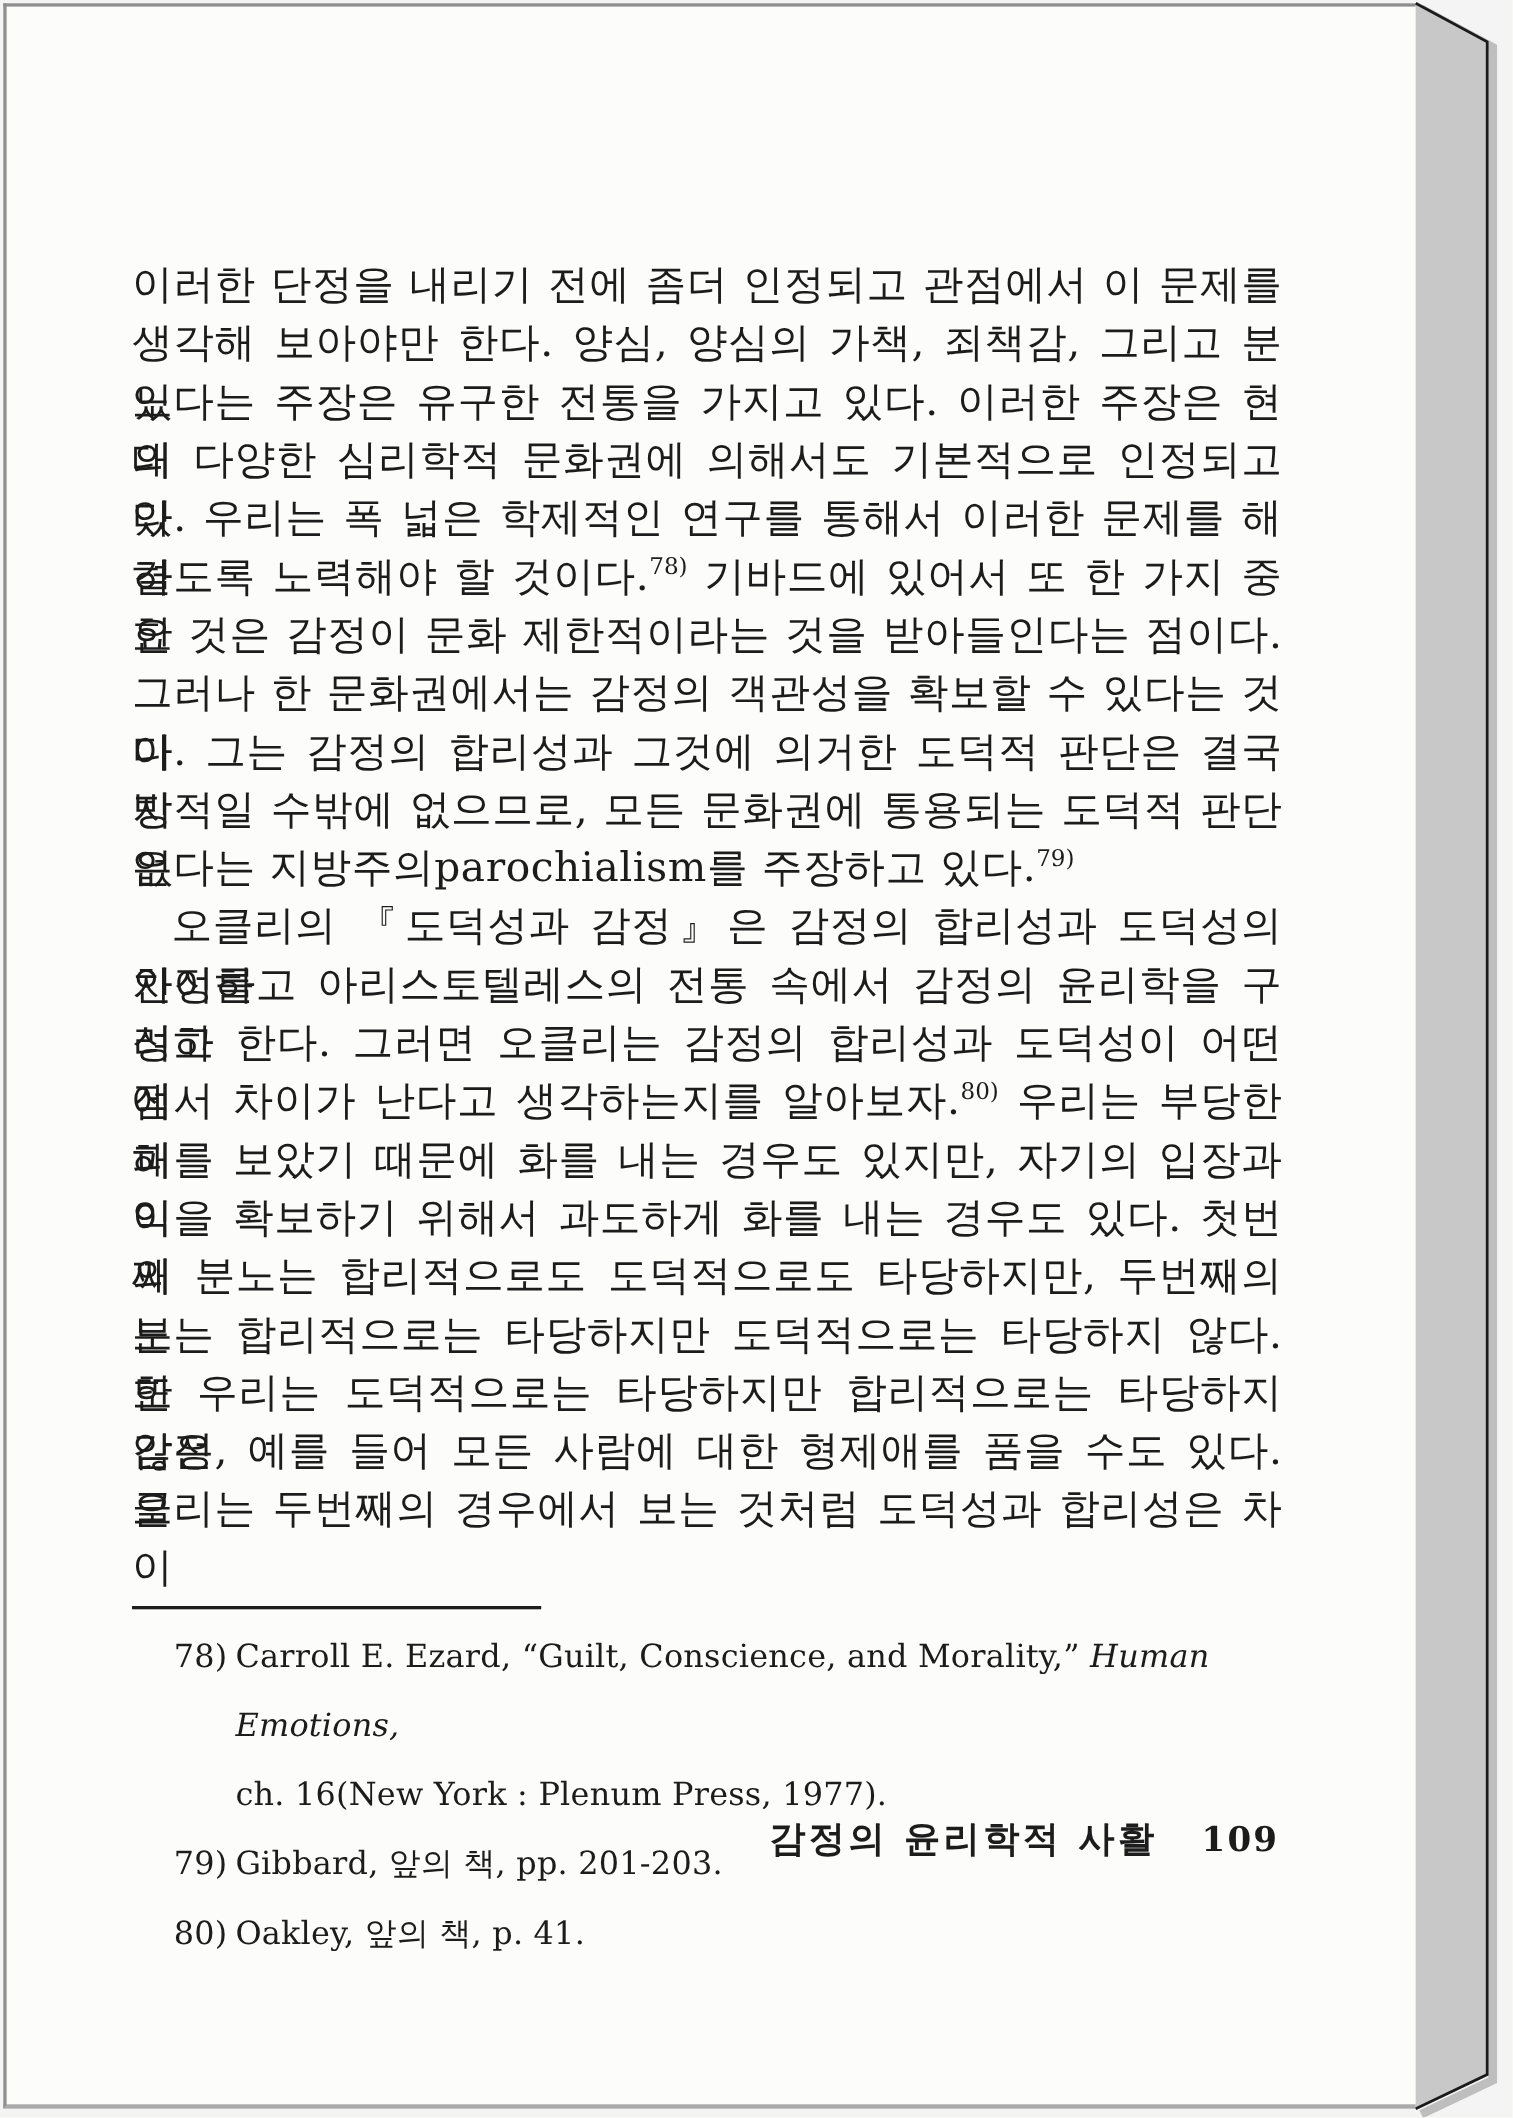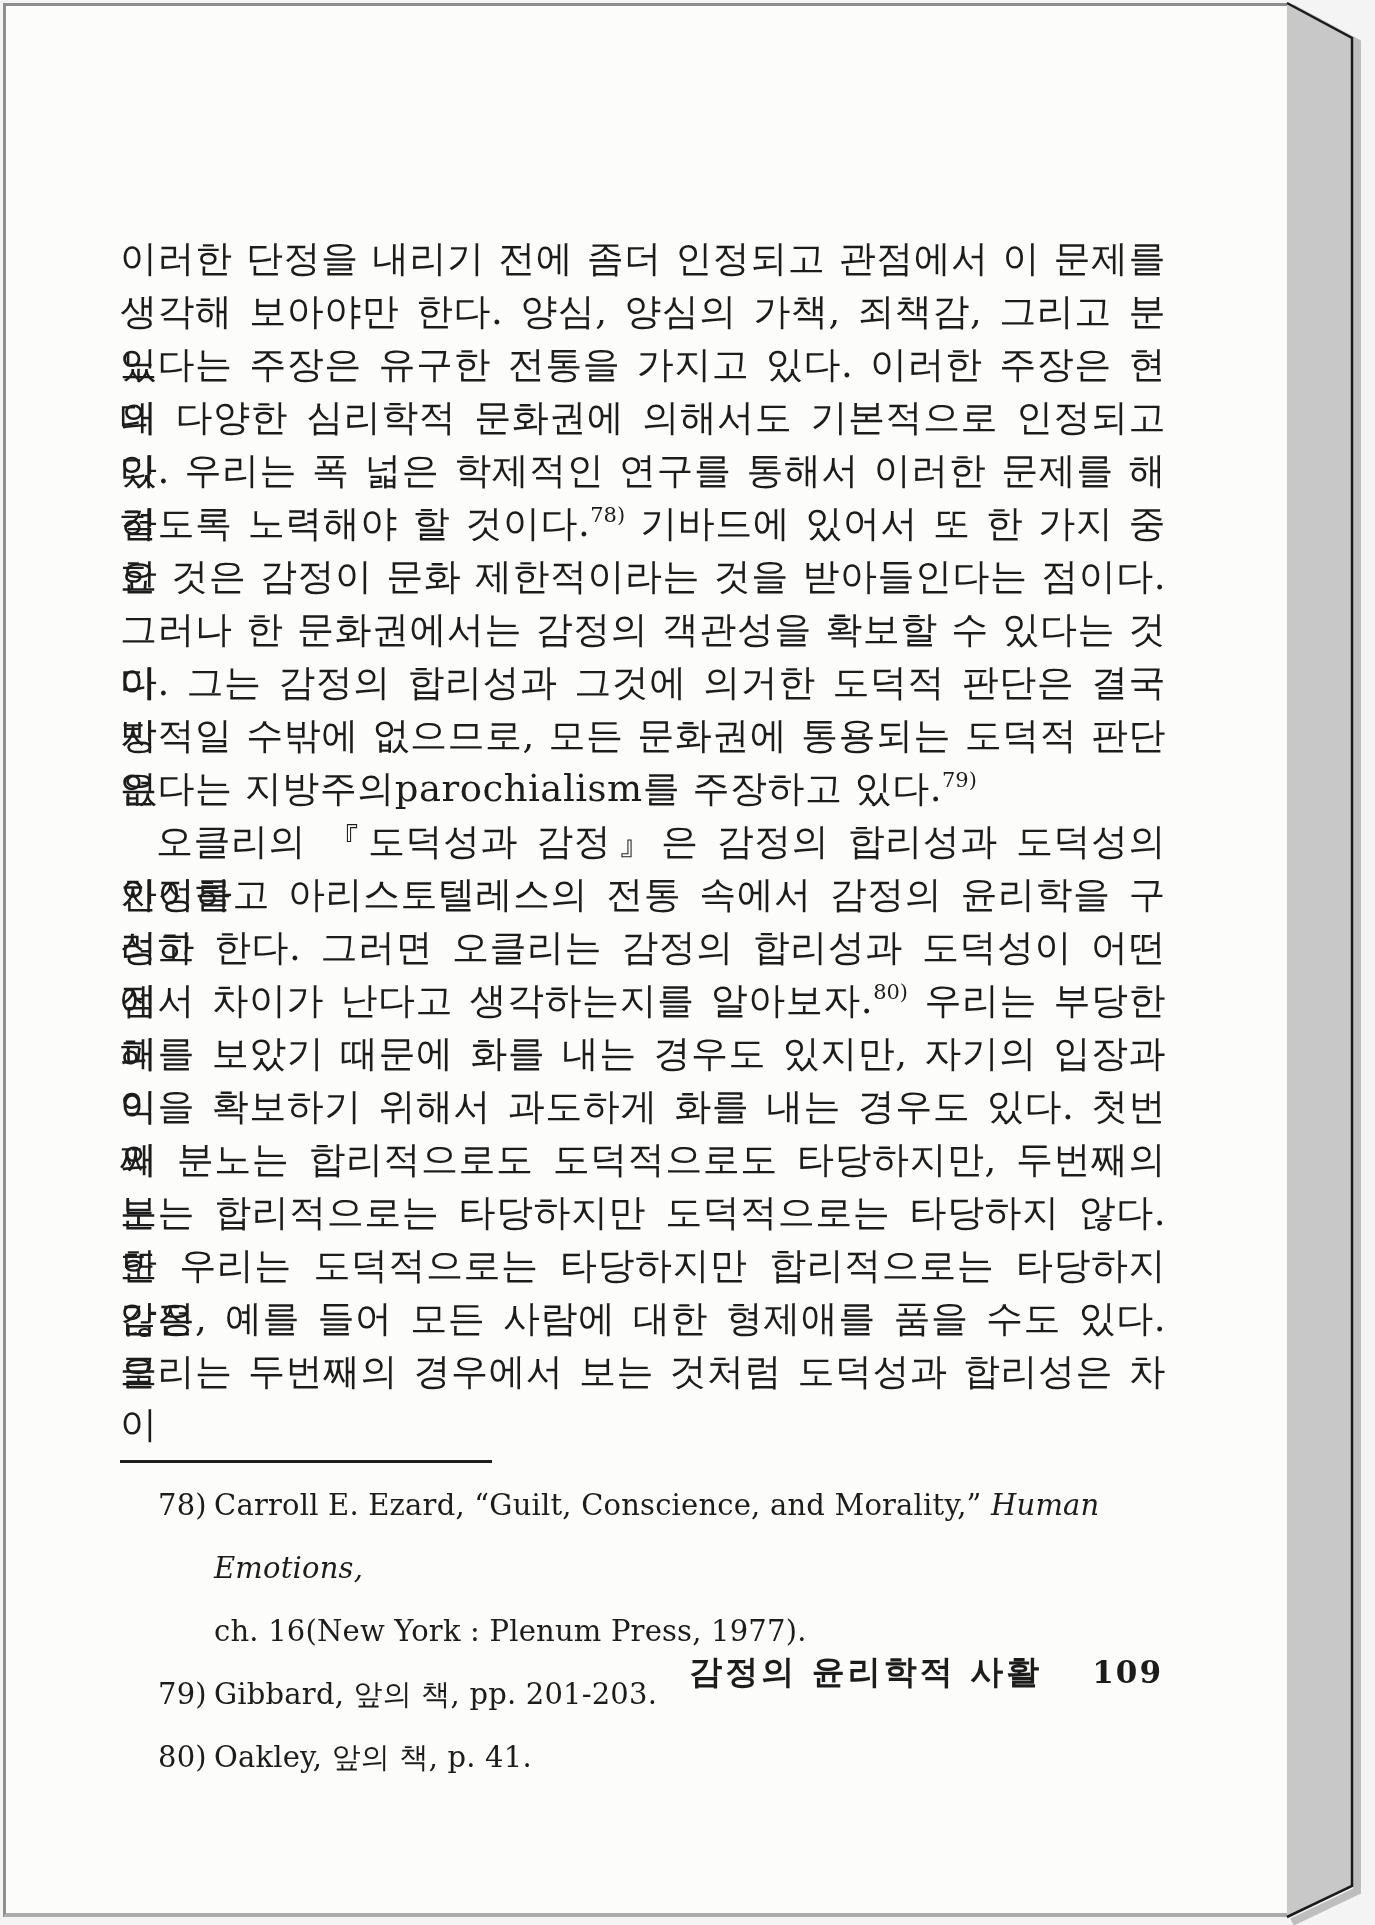--- a/index.html
+++ b/index.html
@@ -39,21 +39,21 @@
   .fn{
     font-size:29px;line-height:63px;letter-spacing:.2px;
     padding-left:56px;text-indent:-56px;
   }
   .fn .fnm{display:inline-block;width:44px;margin-right:12px;text-indent:0;}
   .fn i{font-style:italic;}
 
   
   .footer{
     position:absolute;right:212px;top:1650px;
-    display:flex;align-items:baseline;gap:50px;
+    display:flex;align-items:baseline;gap:40px;
   }
   .rt{font-size:33px;font-weight:bold;letter-spacing:3px;}
   .pn{font-size:31px;font-weight:bold;letter-spacing:2px;}
 </style>
 </head>
 <body>
 
 <div class="sheet"></div>
 
 <svg class="edge-svg" viewBox="0 0 110 1925" xmlns="http://www.w3.org/2000/svg" aria-hidden="true">

